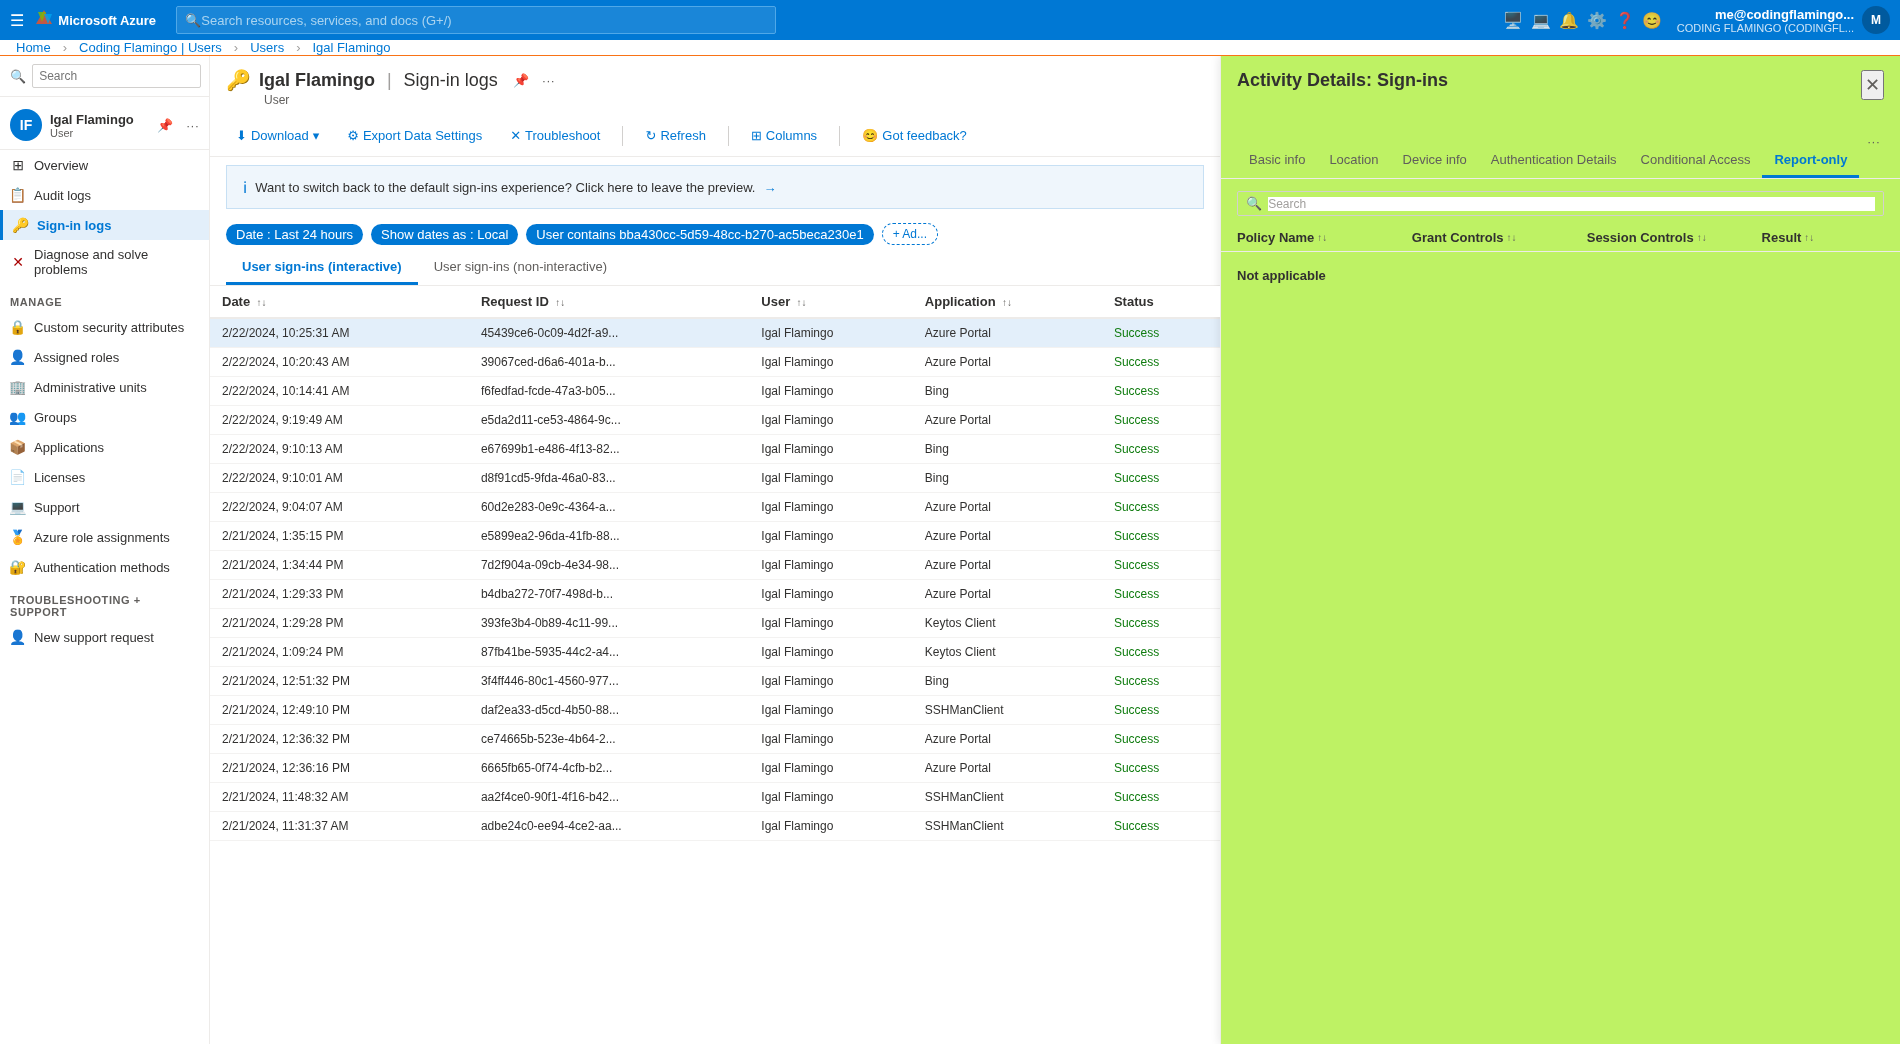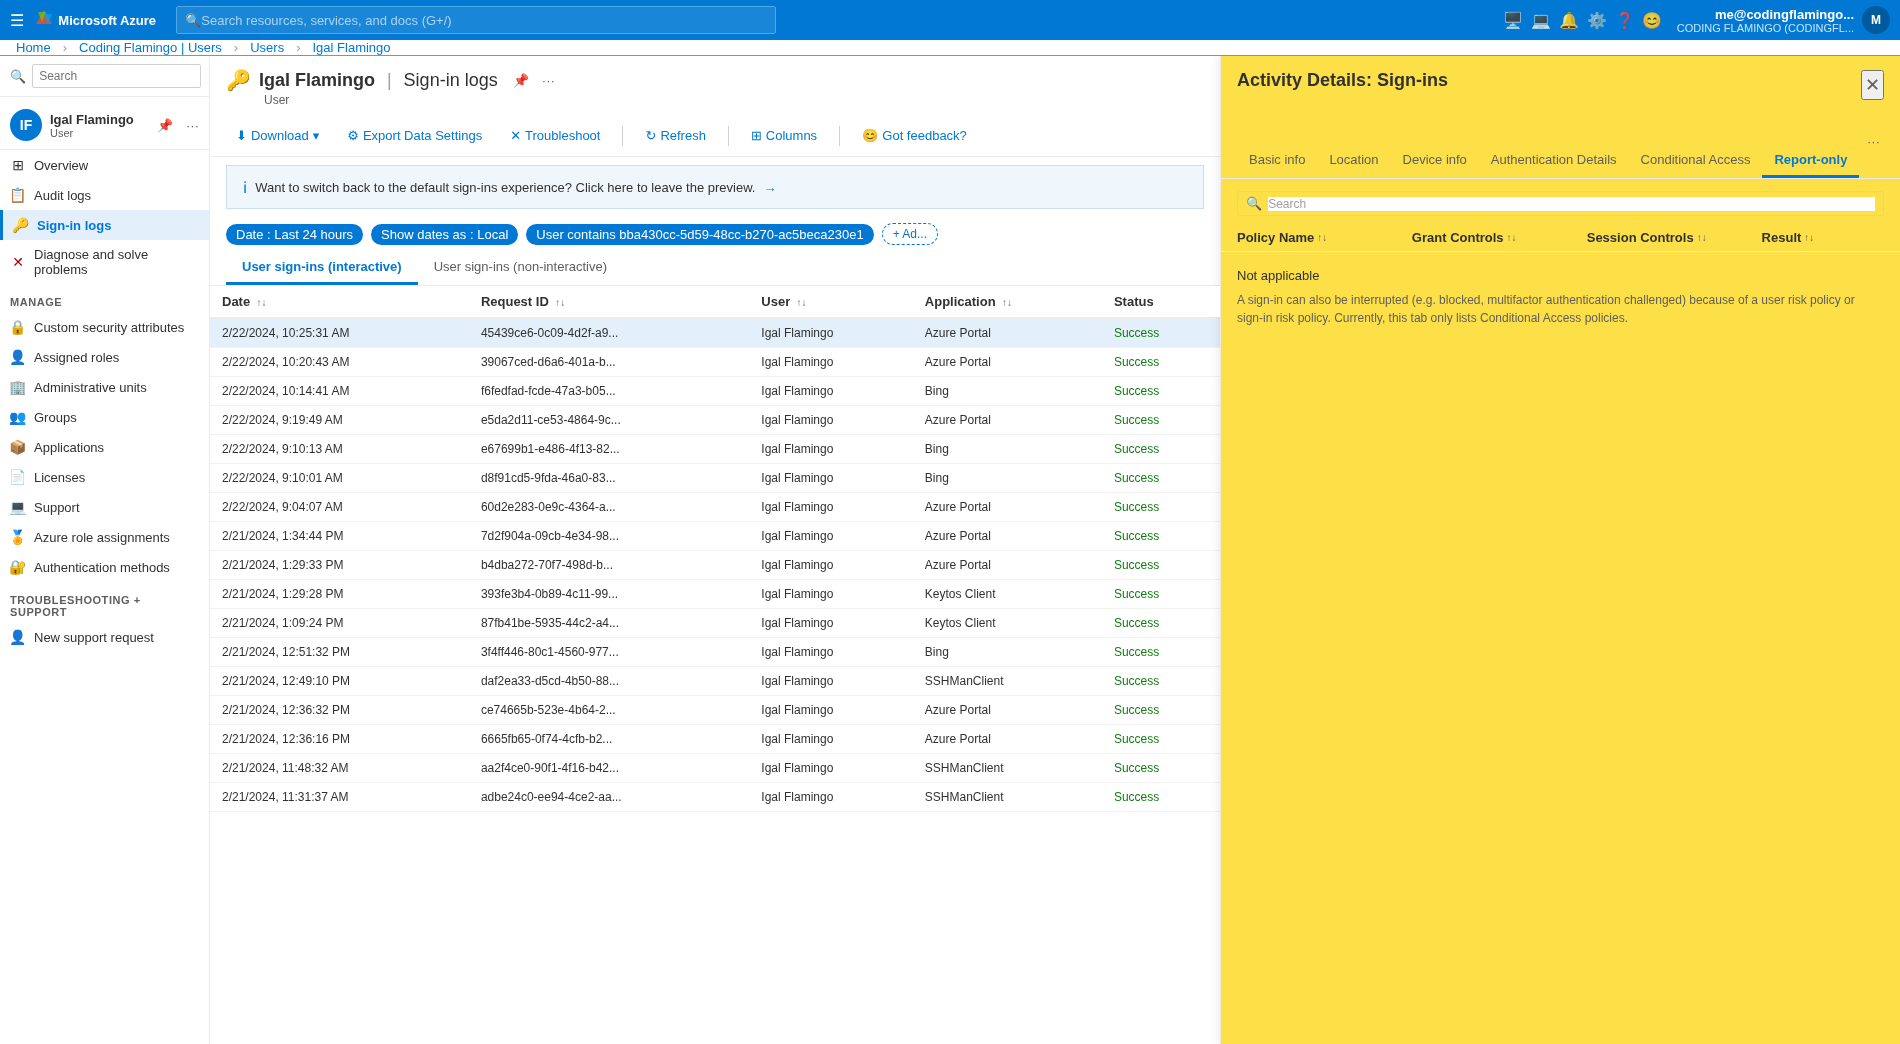--- a/index.html
+++ b/index.html
@@ -247,21 +247,21 @@
       border-bottom: 1px solid #edebe9;
     }
     .sort-icon { color: #605e5c; font-size: 10px; margin-left: 3px; }
     td { padding: 7px 12px; font-size: 12px; color: #323130; border-bottom: 1px solid #f3f2f1; white-space: nowrap; }
     tr.selected td { background: #e3effa; }
     .status-success { color: #107c10; }
 
     
     .side-panel {
       width: 680px;
-      background: #fde047;
+      background: #bef264;
       border-left: 1px solid #edebe9;
       display: flex;
       flex-direction: column;
       flex-shrink: 0;
       overflow: hidden;
       box-shadow: -2px 0 8px rgba(0,0,0,0.08);
     }
     .panel-header {
       padding: 14px 16px 0 16px;
       display: flex;
@@ -323,23 +323,23 @@
       color: #323130;
       display: flex;
       align-items: center;
       gap: 3px;
       cursor: pointer;
     }
 
     .panel-body { flex: 1; overflow-y: auto; padding: 16px; }
     .panel-not-applicable {
       font-size: 13px;
-      font-weight: 400;
+      font-weight: 700;
       color: #323130;
-      margin-bottom: 8px;
+      margin-bottom: 16px;
     }
     .panel-description {
       font-size: 12px;
       color: #605e5c;
       line-height: 1.5;
     }
   </style>
 </head>
 <body>
 
@@ -613,20 +613,27 @@
       <td class="status-success">Success</td>
     </tr>
               <tr>
       <td>2/22/2024, 9:04:07 AM</td>
       <td>60d2e283-0e9c-4364-a...</td>
       <td>Igal Flamingo</td>
       <td>Azure Portal</td>
       <td class="status-success">Success</td>
     </tr>
               <tr>
+      <td>2/21/2024, 1:35:15 PM</td>
+      <td>e5899ea2-96da-41fb-88...</td>
+      <td>Igal Flamingo</td>
+      <td>Azure Portal</td>
+      <td class="status-success">Success</td>
+    </tr>
+              <tr>
       <td>2/21/2024, 1:34:44 PM</td>
       <td>7d2f904a-09cb-4e34-98...</td>
       <td>Igal Flamingo</td>
       <td>Azure Portal</td>
       <td class="status-success">Success</td>
     </tr>
               <tr>
       <td>2/21/2024, 1:29:33 PM</td>
       <td>b4dba272-70f7-498d-b...</td>
       <td>Igal Flamingo</td>
@@ -741,17 +748,16 @@
           <span style="font-size:10px; color:#605e5c;">↑↓</span>
         </div>
         <div class="panel-col-header">
           <span>Result</span>
           <span style="font-size:10px; color:#605e5c;">↑↓</span>
         </div>
       </div>
 
       <div class="panel-body">
         <div class="panel-not-applicable">Not applicable</div>
-        <div class="panel-description">A sign-in can also be interrupted (e.g. blocked, multifactor authentication challenged) because of a user risk policy or sign-in risk policy. Currently, this tab only lists Conditional Access policies.</div>
       </div>
     </div>
   </div>
 </div>
 
 </body></html>

